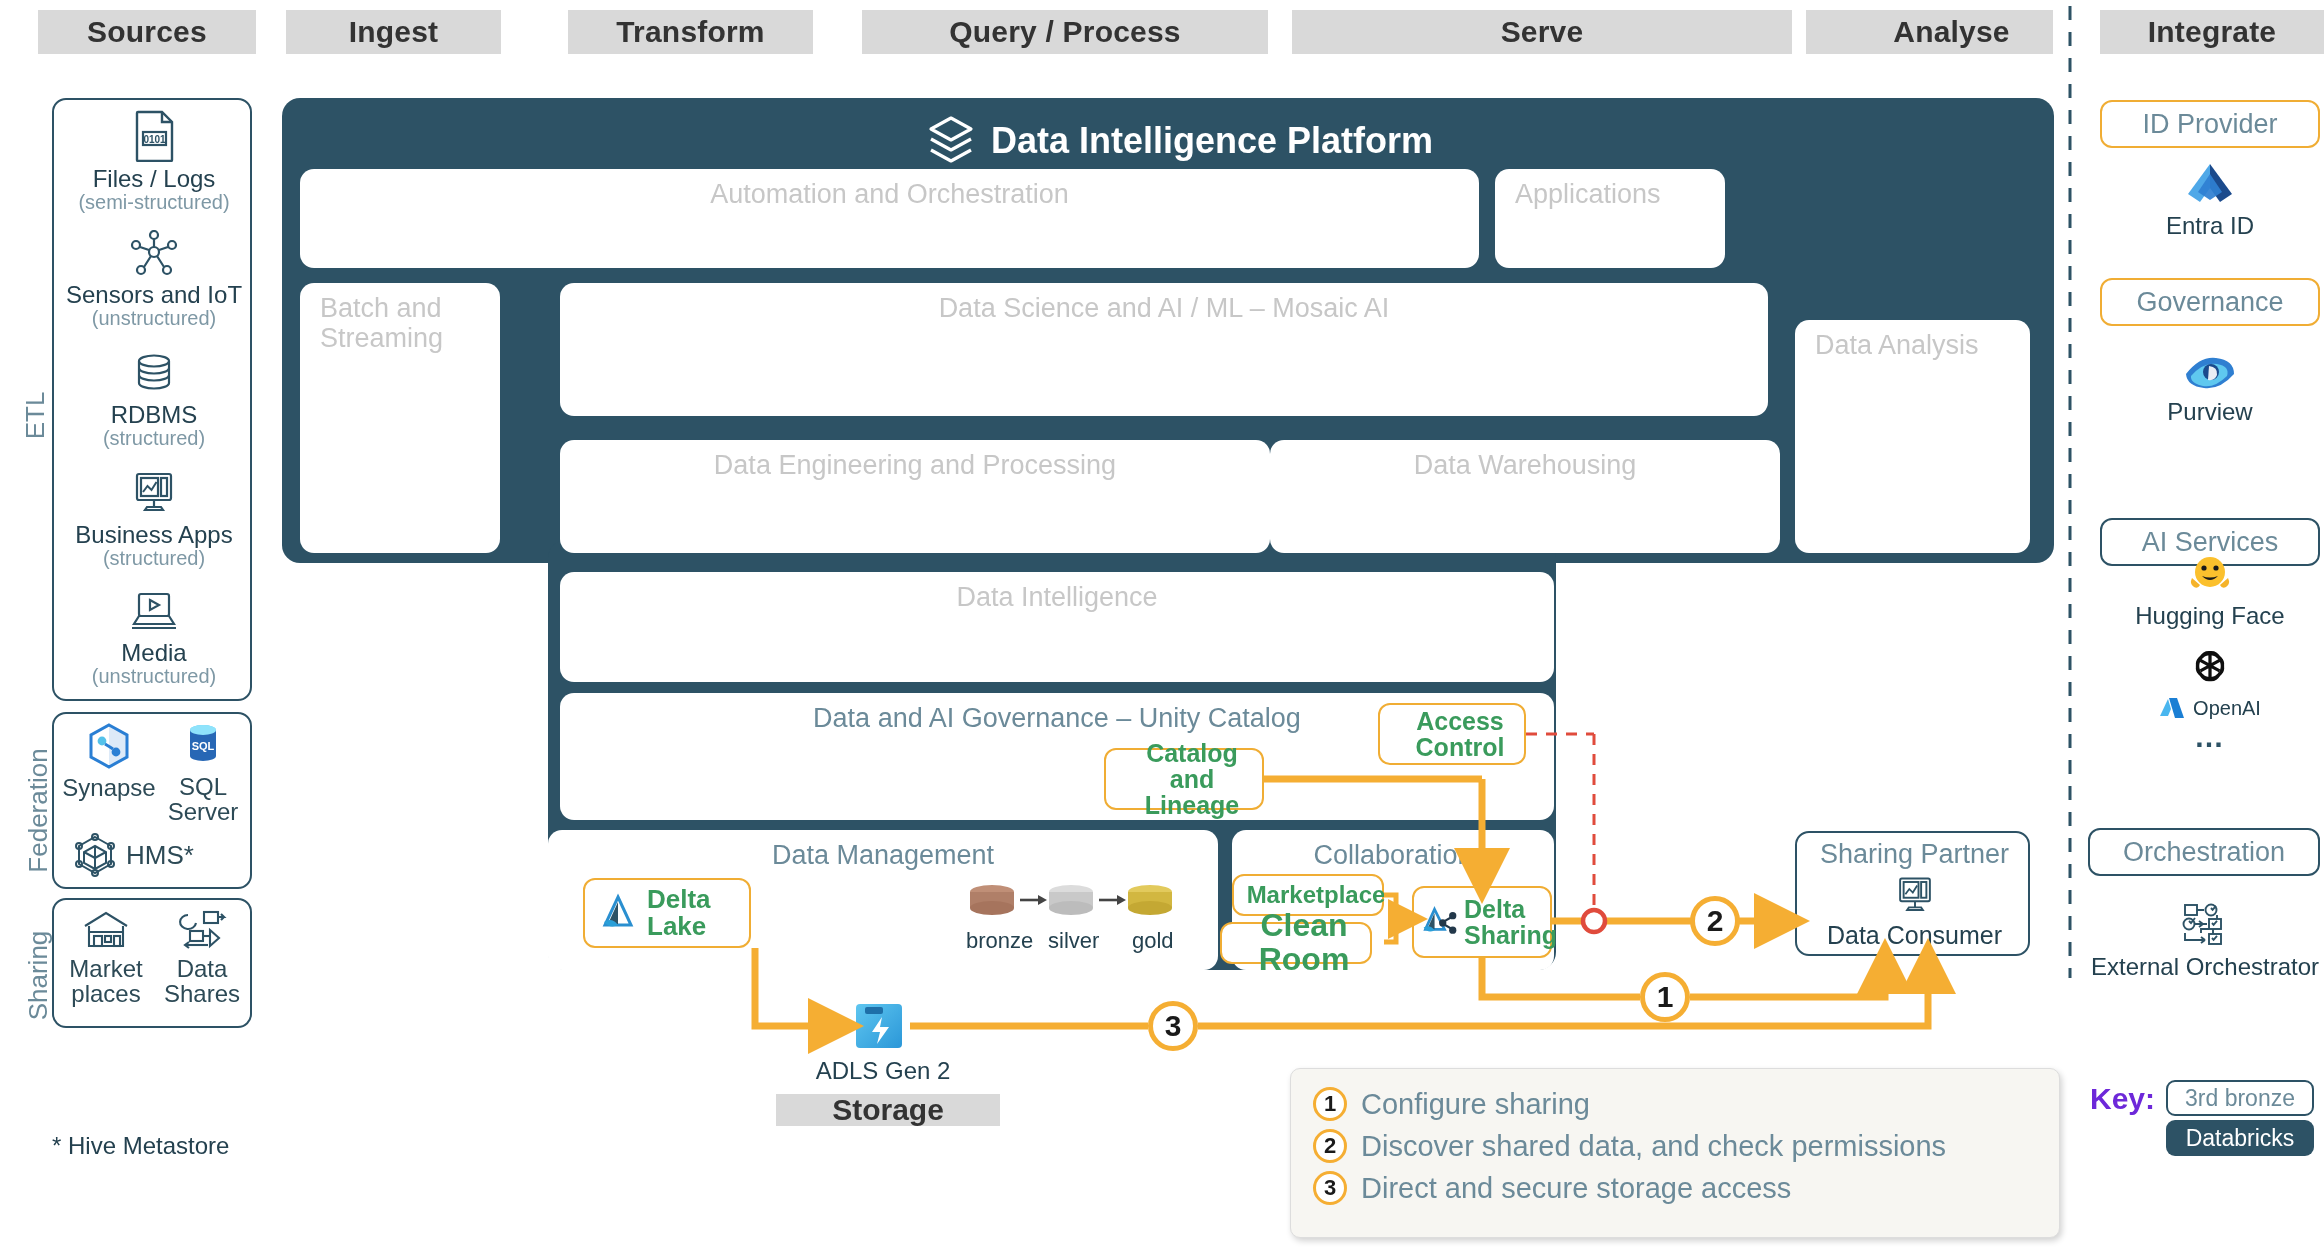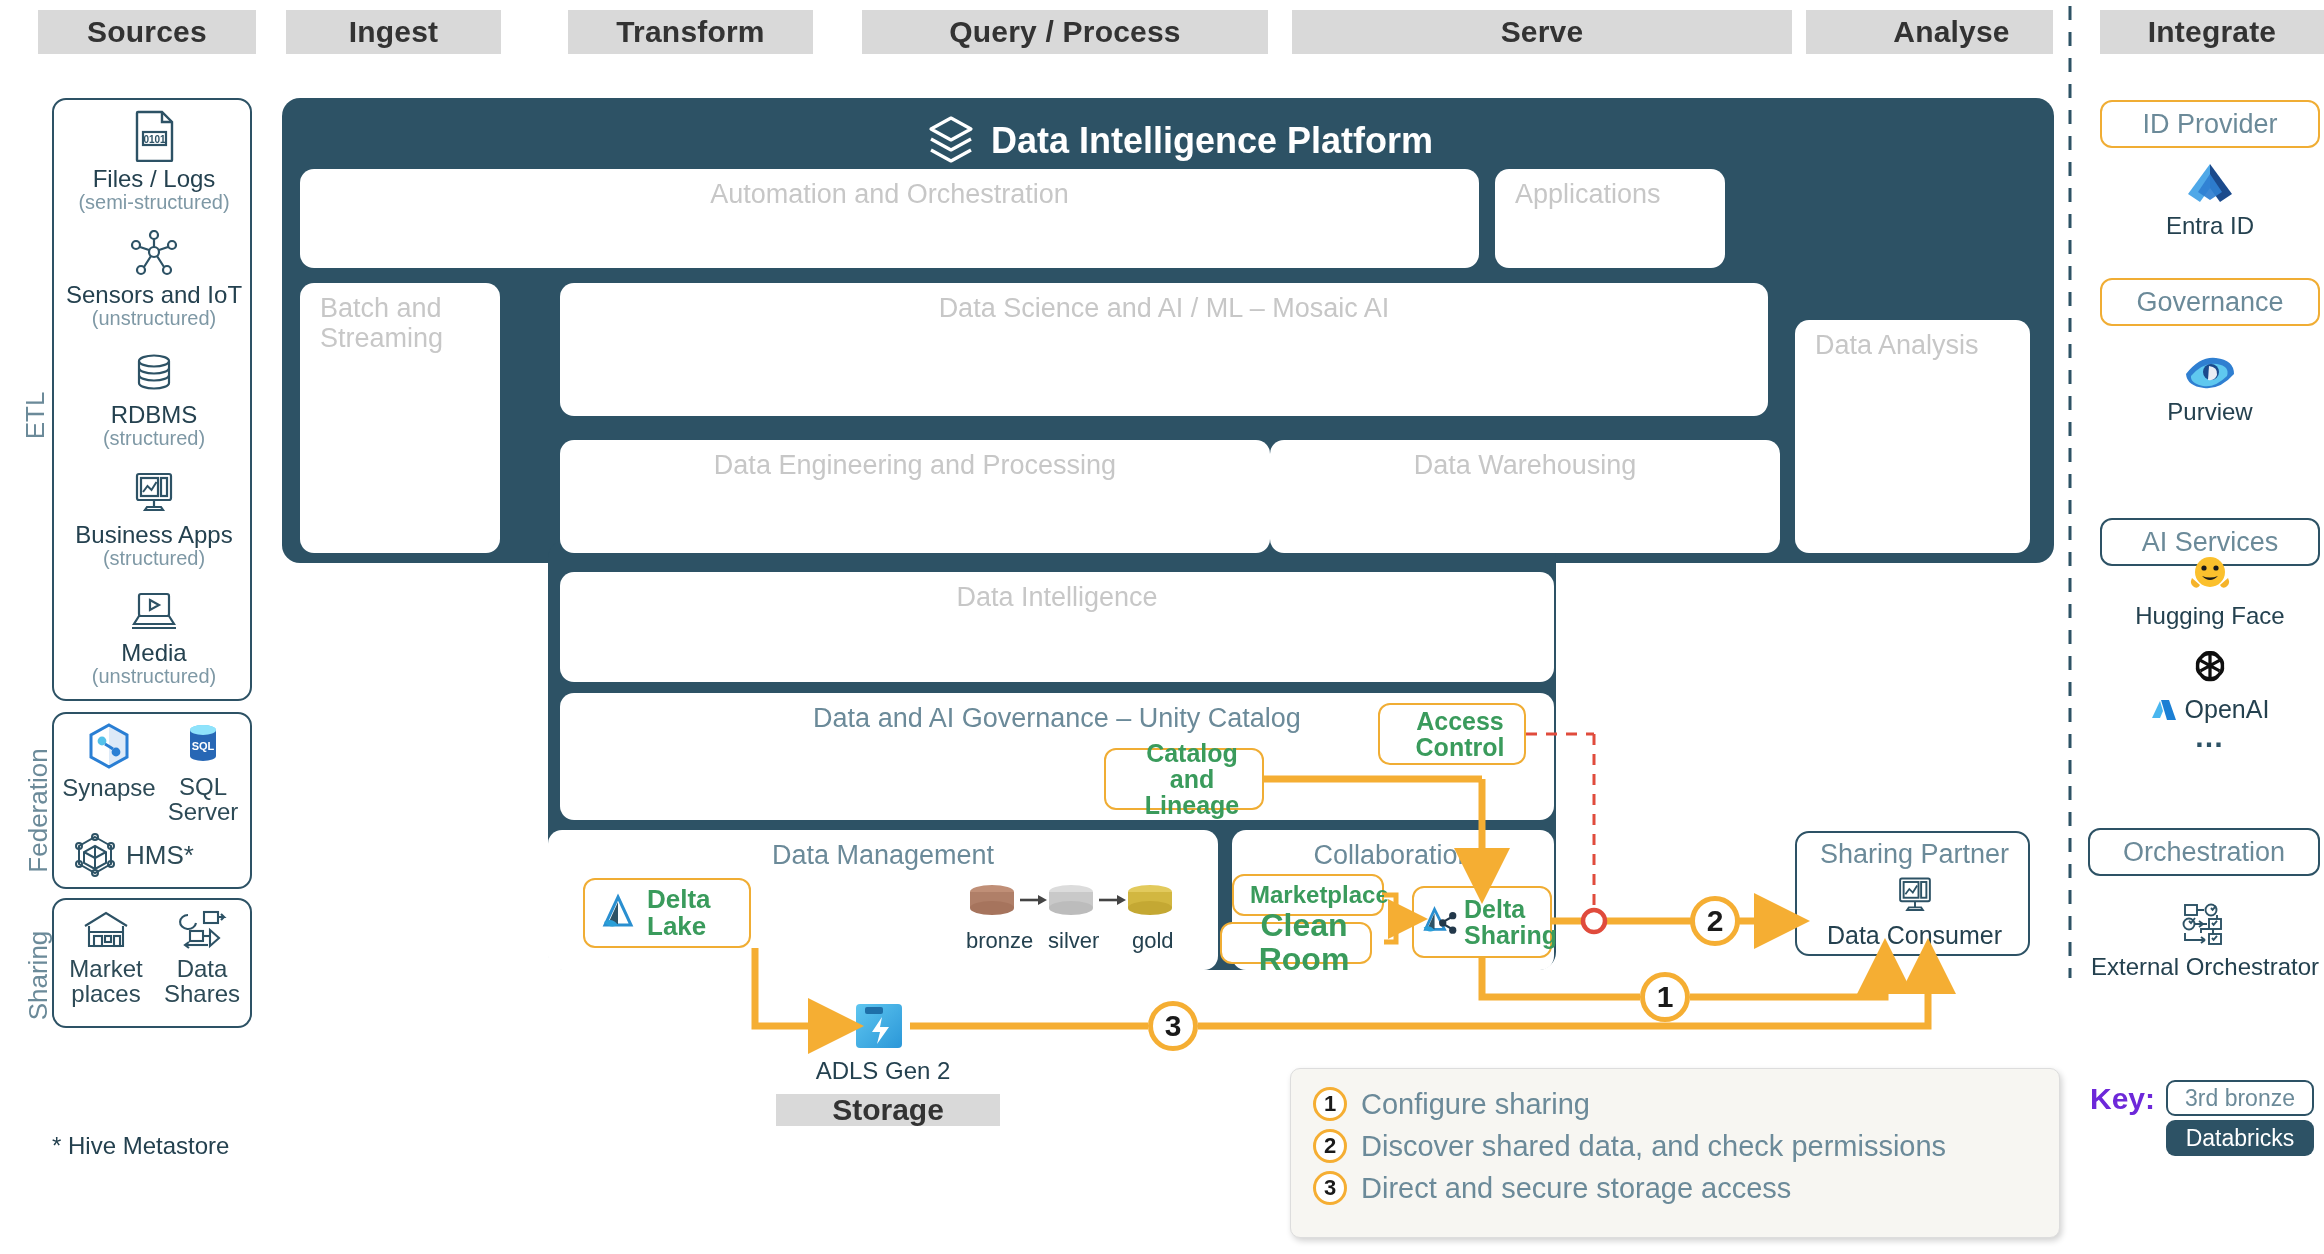--- a/index.html
+++ b/index.html
@@ -49,21 +49,21 @@
     color:#c7c7c7; font-size:27px; text-align:center;
     padding-top:10px; line-height:1.12;
   }
   .wbox.lbl-left { text-align:left; padding-left:20px; }
   .wbox.dark-title { color:#6b8a99; }
 
   
   .ypill {
     position:absolute; border:2.5px solid #f0ad34; border-radius:12px;
     background:#fff; color:#3a9b5c; font-weight:bold; font-size:26px;
-    display:flex; align-items:center; justify-content:flex-start;
+    display:flex; align-items:center; justify-content:center;
     text-align:center; line-height:1.05;padding-left:16px;
   }
 
   
   .obox {
     position:absolute; border-radius:12px; background:#fff;
     display:flex; align-items:center; justify-content:center;
     font-size:27px; color:#6b8a99;
   }
   .obox.yellow { border:2.5px solid #f0ad34; }
@@ -523,21 +523,21 @@
       <path d="M24 8 a9 9 0 0 1 9 5 M33 13 a9 9 0 0 1 4 9 M37 22 a9 9 0 0 1 -4 9 M33 31 a9 9 0 0 1 -9 5 M24 36 a9 9 0 0 1 -9 -5 M15 31 a9 9 0 0 1 -4 -9 M11 22 a9 9 0 0 1 4 -9 M15 13 a9 9 0 0 1 9 -5"></path>
       <circle cx="24" cy="22" r="13"></circle>
       <path d="M14 16 l20 11 M34 16 l-20 11 M24 9 v26"></path>
     </g>
   </svg>
   <div style="display:flex; align-items:center; justify-content:center; gap:8px;">
     <svg width="26" height="26" viewBox="0 0 26 26">
       <path d="M10 3 L18 3 L25 23 L16 23z" fill="#1b7fd4"></path>
       <path d="M9 4 L1 21 L9 21 L12 14z" fill="#49b6ef"></path>
     </svg>
-    <span style="font-size:25px; color:#24414f;">OpenAI</span>
+    <span style="font-size:20px; color:#24414f;">OpenAI</span>
   </div>
 </div>
 <div class="abs" style="left:2100px; top:728px; width:220px; text-align:center; font-size:30px; font-weight:bold; color:#2d5265; letter-spacing:2px; line-height:.6;">
   <span>…</span>
 </div>
 
 <div class="obox dark" style="left:2088px; top:800px; width:232px; height:48px;">
   <span>Orchestration</span>
 </div>
 <div class="railitem" style="left:2090px; top:901px; width:230px;">

